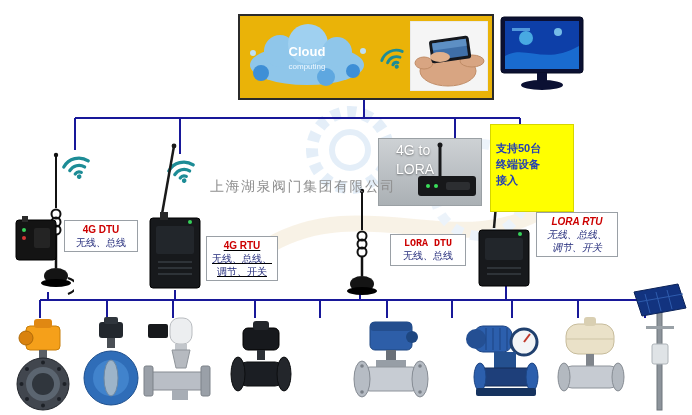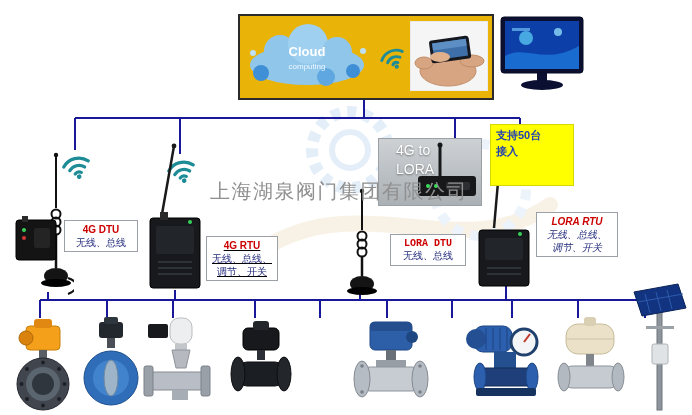--- a/index.html
+++ b/index.html
@@ -9,30 +9,30 @@
   svg{display:block;}
   .lines{position:absolute;left:0;top:0;z-index:1;}
   .wm-gfx{z-index:0;opacity:.16;}
   .topbox{left:238px;top:14px;width:252px;height:82px;border:2px solid #2b2b2b;background:#eab308;z-index:2;}
   .monitor{left:500px;top:16px;z-index:2;}
   .phone{left:170px;top:5px;}
   .cloud{left:4px;top:7px;}
   .wifi{z-index:2;transform:rotate(-14deg);}
   .wifi-top{left:136px;top:24px;transform:rotate(-24deg);}
   .note{left:490px;top:124px;width:72px;height:54px;background:#ffff00;border:1px solid #d6d600;
-        z-index:4;color:#2440b3;font-size:11px;font-weight:bold;line-height:1.45;padding:3px 5px;}
+        z-index:4;color:#2440b3;font-size:11px;font-weight:bold;line-height:1.45;padding:16px 5px;}
   .gateway{left:378px;top:138px;width:104px;height:68px;z-index:2;
            background:linear-gradient(#ced2d5,#aab0b4);box-shadow:0 0 0 1px #9aa0a4 inset;}
   .gw-label{position:absolute;left:18px;top:3px;color:#fff;font-weight:normal;font-size:14px;
             line-height:1.35;text-shadow:0 1px 2px rgba(0,0,0,.45);z-index:3;}
   .label-box{background:#fff;border:1px solid #9aa0a6;z-index:4;text-align:center;
              font-size:10px;line-height:1.3;padding:2px 2px;}
   .label-title{color:#cc0000;font-weight:bold;}
   .label-line{color:#222a7a;}
-  .watermark{left:210px;top:178px;z-index:5;color:#8f8f8f;font-size:20px;letter-spacing:1.5px;
+  .watermark{left:210px;top:178px;z-index:5;color:#8f8f8f;font-size:14px;letter-spacing:1.5px;
              white-space:nowrap;pointer-events:none;}
   .dev{z-index:2;}
   .valve{z-index:2;}
 </style>
 </head>
 <body>
 
 <div class="stage">
 
   <svg class="abs wm-gfx" style="left:255px;top:95px;" width="310" height="175" viewBox="0 0 310 175">
@@ -92,20 +92,21 @@
     <path d="M5 40 C25 28 45 50 79 30 L79 53 L5 53 Z" fill="#1f7fe0" opacity=".7"></path>
     <circle cx="26" cy="22" r="7" fill="#58c4f0" opacity=".8"></circle>
     <circle cx="58" cy="16" r="4" fill="#8fdcf8" opacity=".8"></circle>
     <rect x="12" y="12" width="18" height="3" fill="#7fd4ff" opacity=".6"></rect>
     <rect x="37" y="57" width="10" height="9" fill="#0b1033"></rect>
     <ellipse cx="42" cy="69" rx="21" ry="5" fill="#0b1033"></ellipse>
   </svg>
 
   <div class="abs note">
     <div>支持50台</div>
+    <div>终端设备</div>
     <div>接入</div>
   </div>
 
   <svg class="abs wifi" style="left:58px;top:146px;" width="36" height="36" viewBox="0 0 40 40">
     <g fill="none" stroke="#1d8c96" stroke-width="3.6" stroke-linecap="round">
       <path d="M6 20 A19 19 0 0 1 34 20"></path>
         <path d="M11.5 25.5 A12 12 0 0 1 28.5 25.5"></path>
         <path d="M16.5 30.5 A5.5 5.5 0 0 1 23.5 30.5"></path>
     </g>
       <circle cx="20" cy="34.5" r="2.6" fill="#1d8c96"></circle>

